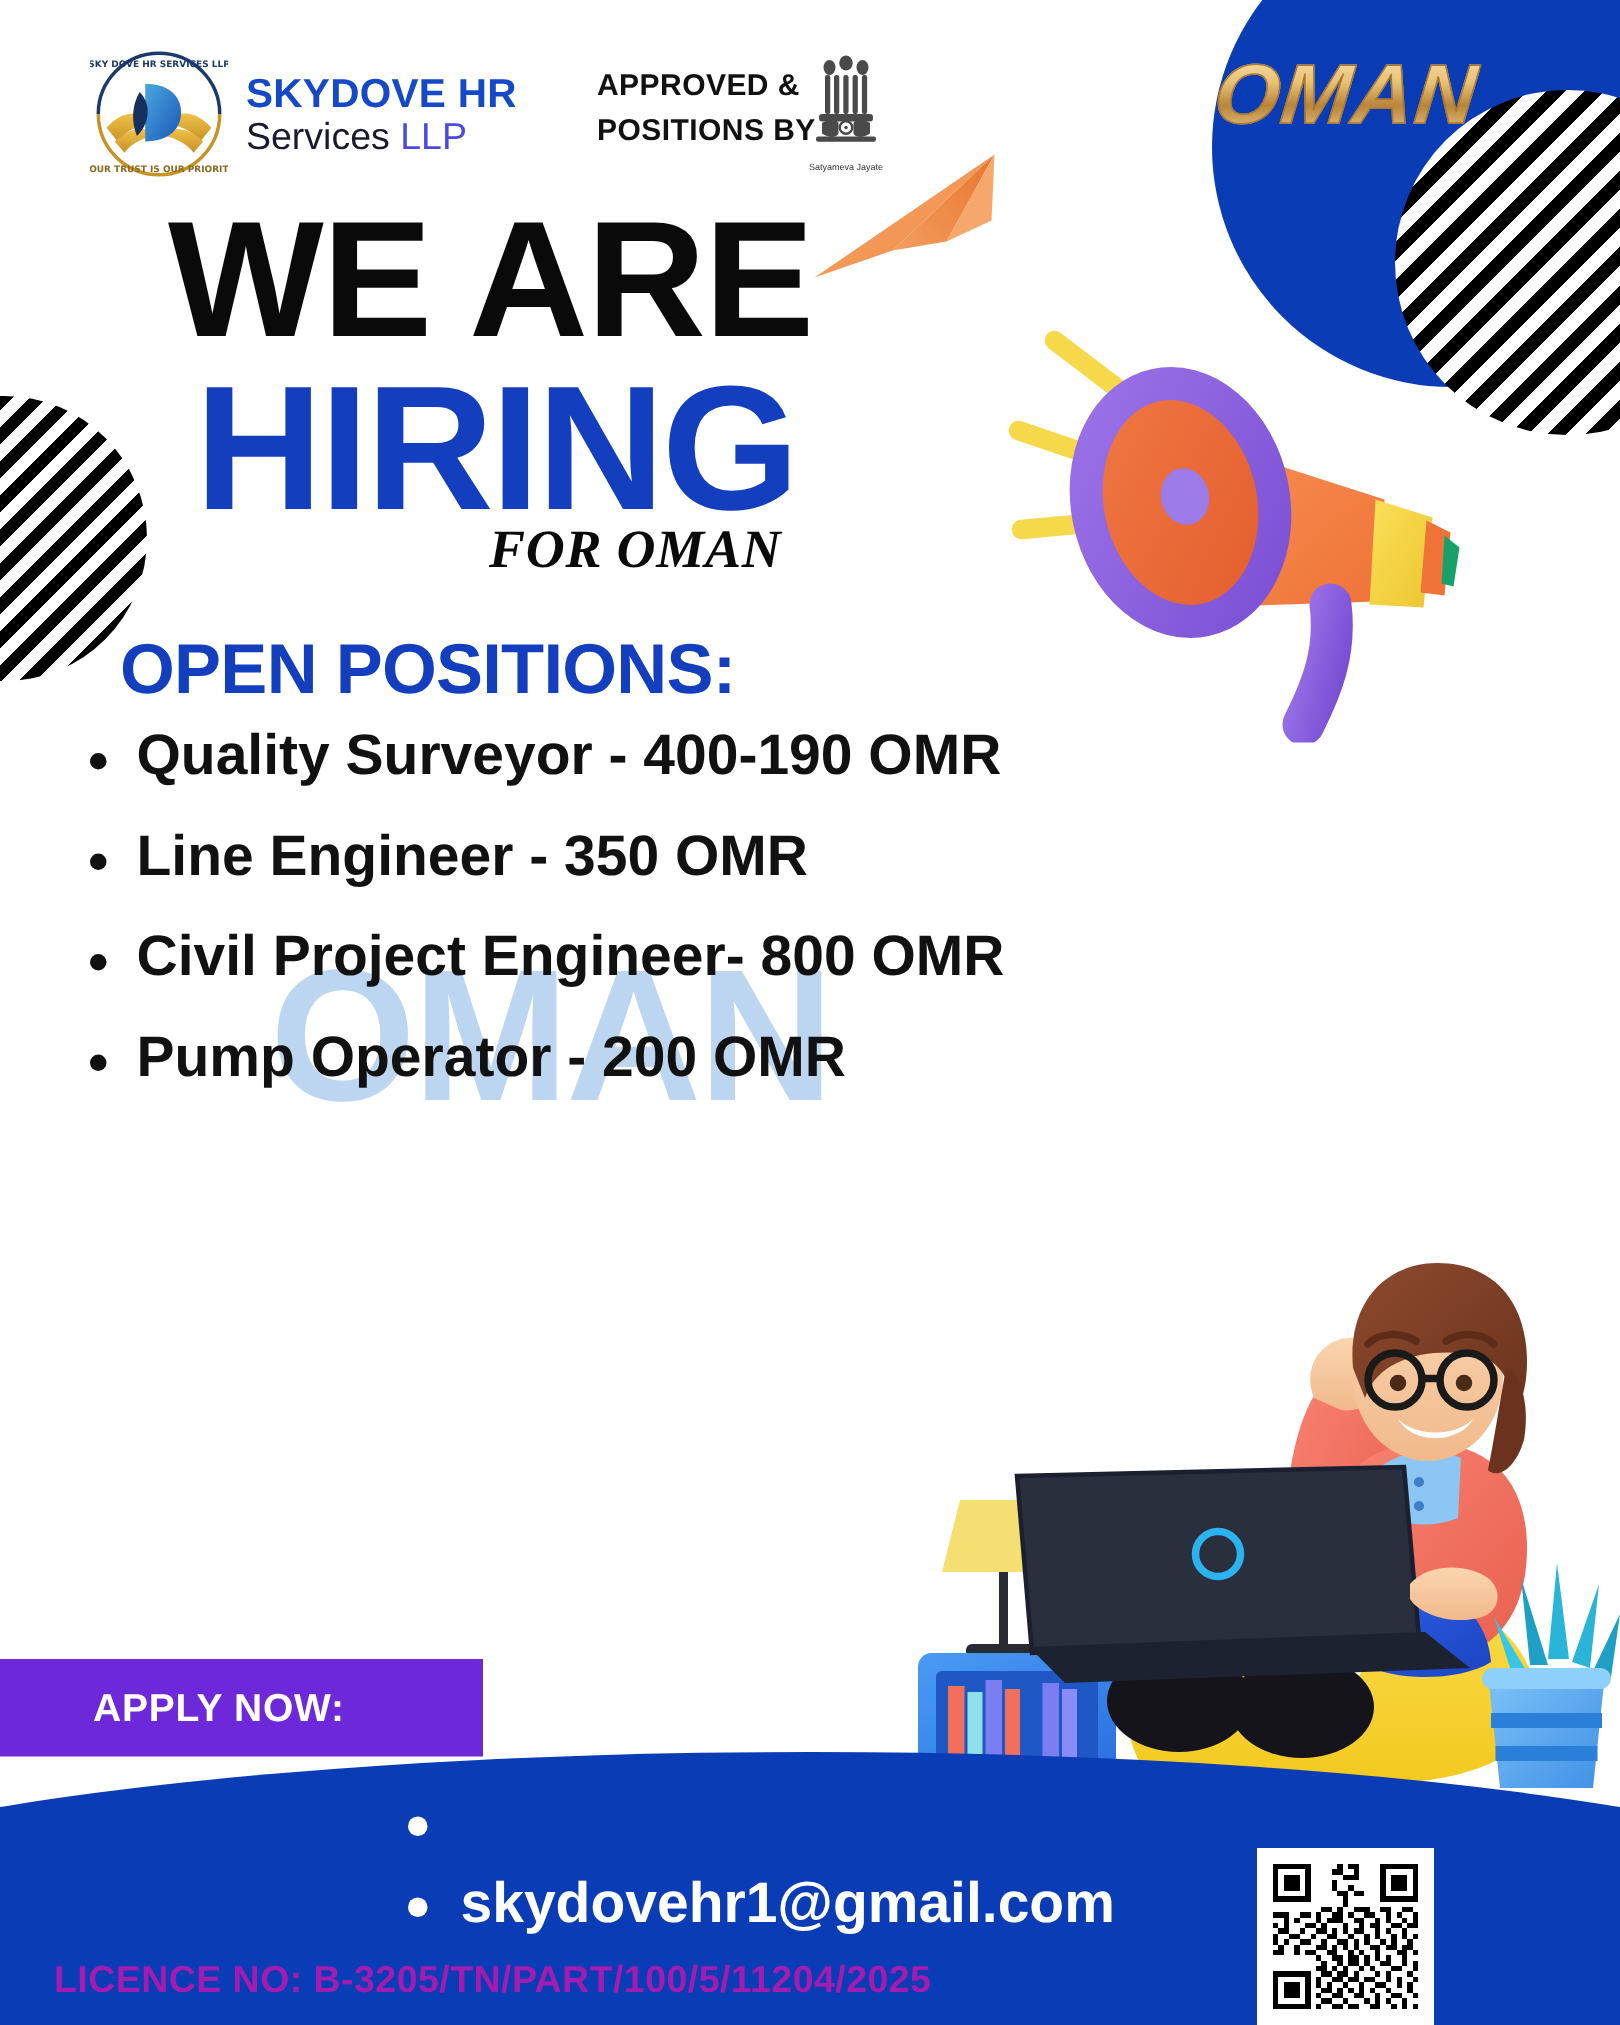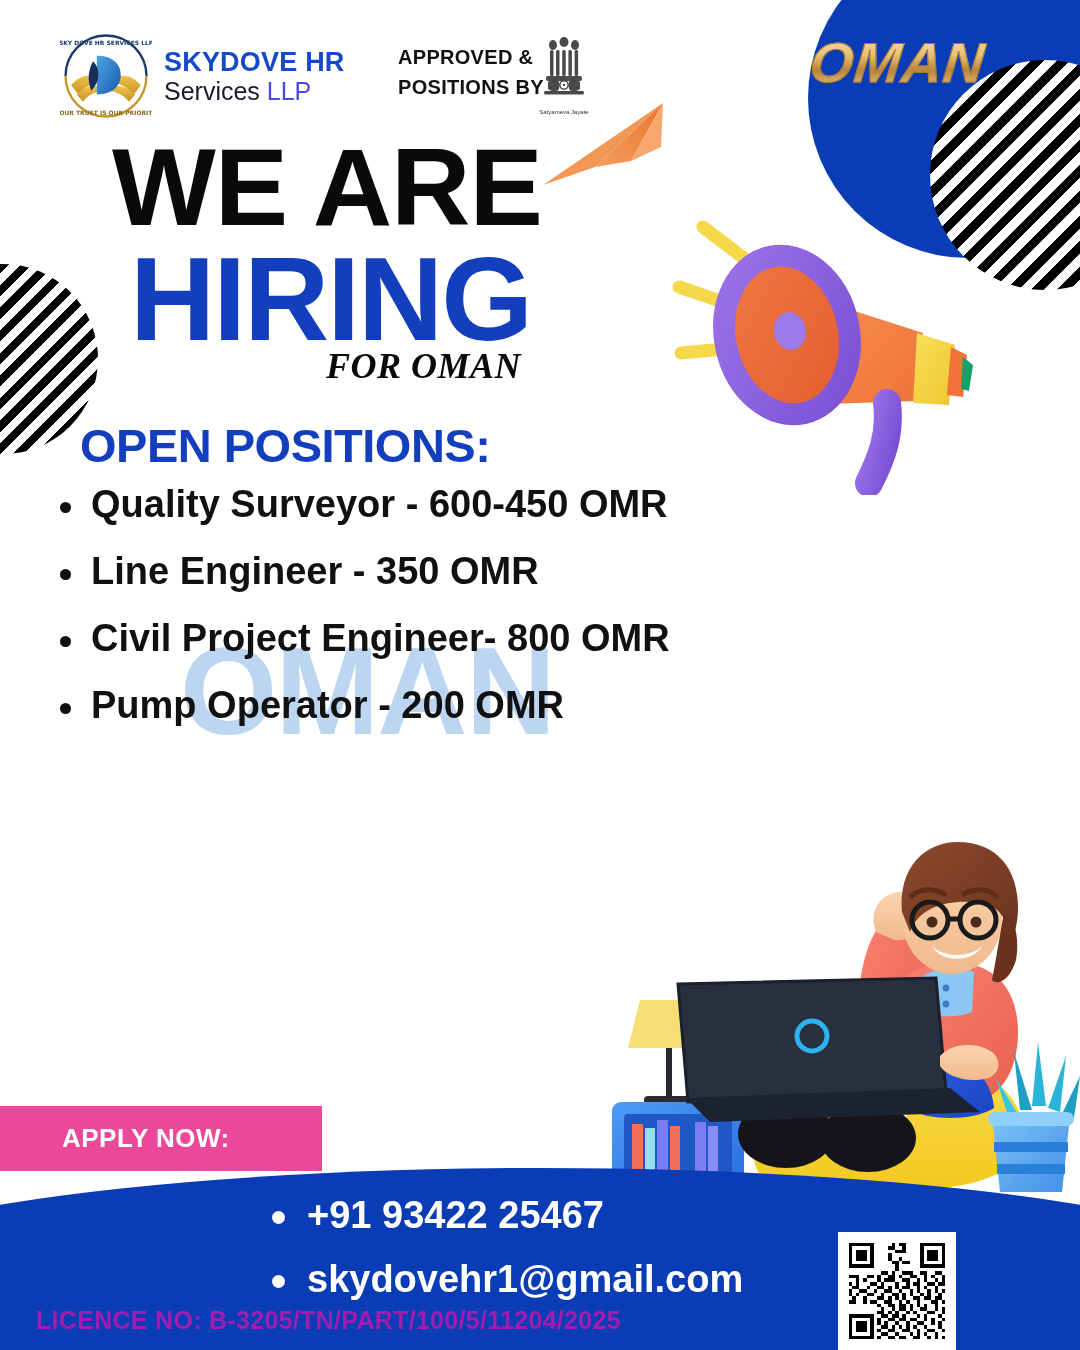--- a/index.html
+++ b/index.html
@@ -101,21 +101,21 @@
     width:11px; height:11px; border-radius:50%; background:#111;
     margin-top:17px; flex:0 0 auto;
   }
 
   
   .scene { position:absolute; left:600px; top:820px; width:480px; height:420px; z-index:3; }
 
   
   .apply-box {
     position:absolute; left:0; top:1106px; width:322px; height:65px;
-    background:#ec4899; z-index:7; display:flex; align-items:center;
+    background:#6d28d9; z-index:7; display:flex; align-items:center;
   }
   .apply-box span {
     color:#fff; font-size:26px; font-weight:bold; letter-spacing:.5px; margin-left:62px;
   }
 
   
   .blue-footer {
     position:absolute; left:-210px; top:1168px; width:1500px; height:420px;
     background:#0a3cb5; border-radius:50% 50% 0 0 / 120px 120px 0 0;
     z-index:4;
@@ -272,21 +272,21 @@
       <path d="M232 198 C236 230 226 254 214 278" stroke="url(#mpurp)" stroke-width="28" fill="none" stroke-linecap="round"></path>
     </svg>
   </div>
 
   <div class="watermark-oman">OMAN</div>
 
   <div class="open-positions">OPEN POSITIONS:</div>
   <ul class="pos-list">
     <li>
         <span class="dot"></span>
-        <span>Quality Surveyor - 600-450 OMR</span>
+        <span>Quality Surveyor - 400-190 OMR</span>
       </li>
     <li>
         <span class="dot"></span>
         <span>Line Engineer - 350 OMR</span>
       </li>
     <li>
         <span class="dot"></span>
         <span>Civil Project Engineer- 800 OMR</span>
       </li>
     <li>
@@ -402,21 +402,20 @@
 
   <div class="blue-footer"></div>
 
   <div class="apply-box">
     <span>APPLY NOW:</span>
   </div>
 
   <ul class="contact-list">
     <li>
         <span class="dot"></span>
-        <span>+91 93422 25467</span>
       </li>
     <li>
         <span class="dot"></span>
         <span>skydovehr1@gmail.com</span>
       </li>
   </ul>
 
   <div class="licence">LICENCE NO: B-3205/TN/PART/100/5/11204/2025</div>
 
   <div class="qr">

